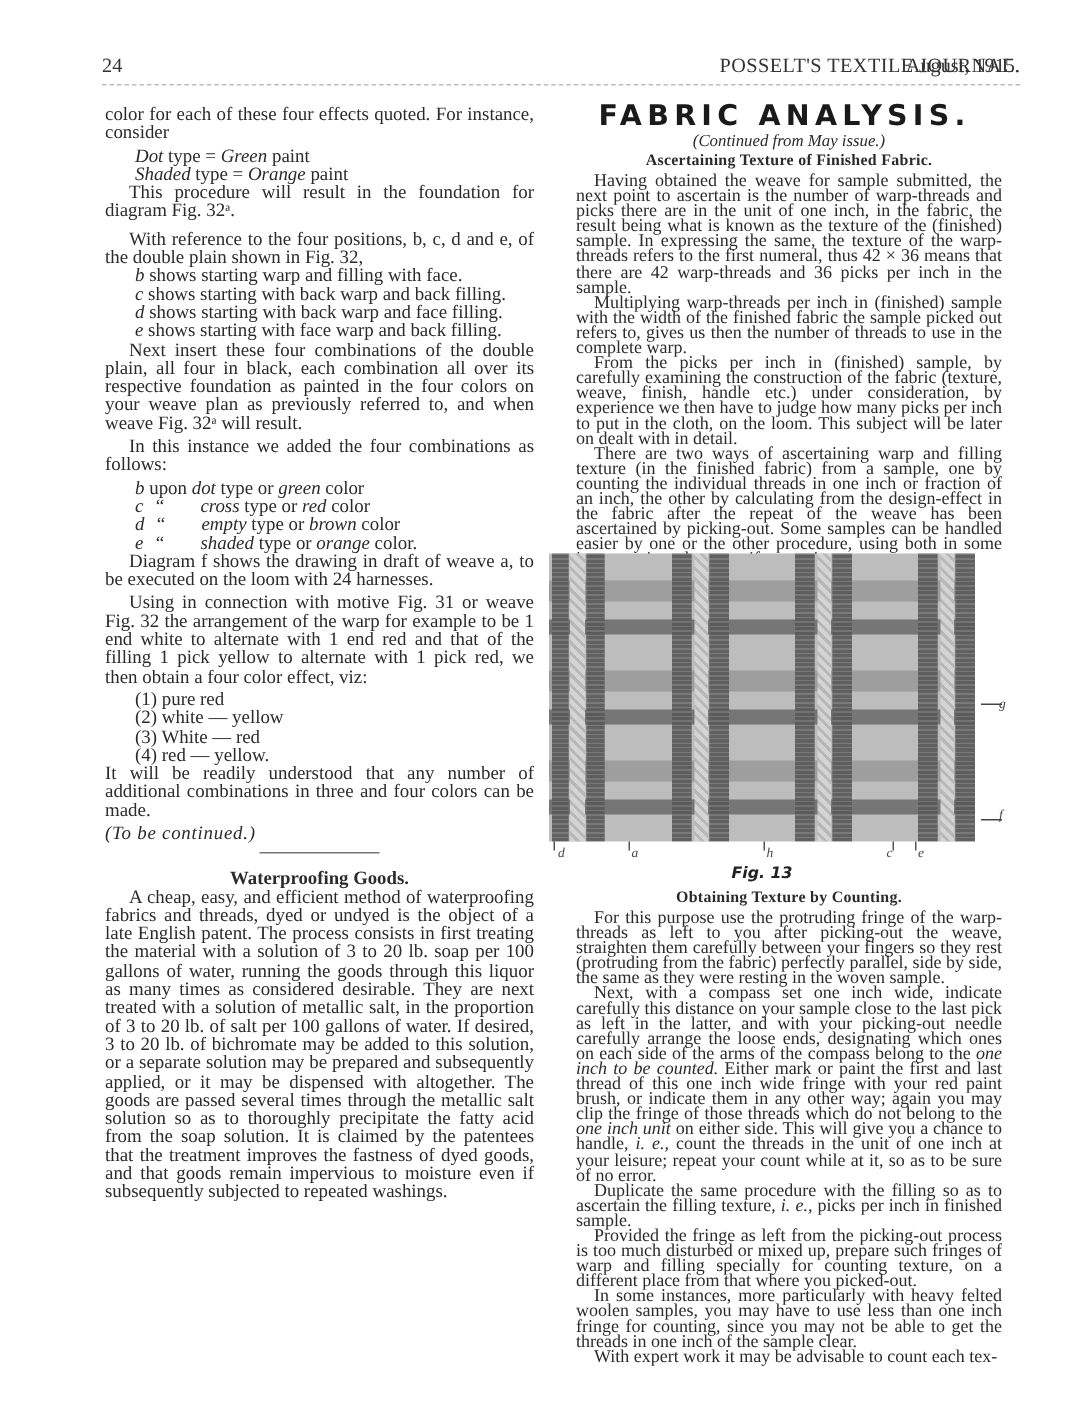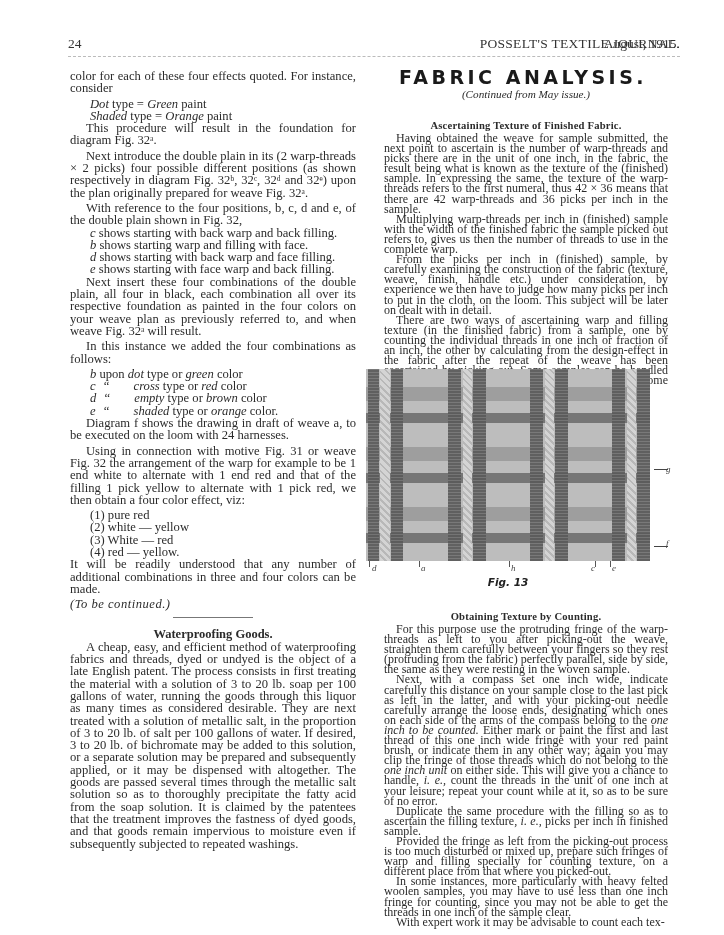--- a/index.html
+++ b/index.html
@@ -27,21 +27,21 @@
   .cont { font-style: italic; letter-spacing: 0.5px; margin-top: 3px !important; }
   .sep { width: 80px; margin: 7px auto 10px auto; border-top: 1px solid #777; }
   .lhead { text-align: center; font-weight: bold; font-size: 12.5px; margin-top: 2px !important; }
 
   
   .rcol { position: absolute; left: 384px; top: 66px; width: 284px;
           font-family: "Liberation Serif", serif; color: #2b2b2b; }
   .big { text-align: center; font-family: "DejaVu Sans", sans-serif; font-weight: bold;
          font-size: 19px; letter-spacing: 3.5px; line-height: 22px; color: #1a1a1a; margin-left: -6px; }
   .sub { text-align: center; font-style: italic; font-size: 11.2px; line-height: 13px; }
-  .shead { text-align: center; font-weight: bold; font-size: 10.6px; line-height: 14px; margin-top: 18px; letter-spacing: 0.2px; }
+  .shead { text-align: center; font-weight: bold; font-size: 10.6px; line-height: 14px; margin-top: 0; letter-spacing: 0.2px; }
   .rtxt { font-size: 12px; line-height: 10.1px; text-align: justify; }
   .rtxt p { margin: 0; }
   .rtxt .ind { text-indent: 12px; }
 
   
   .fig { position: absolute; left: 366px; top: 369px; width: 284px; height: 192px;
          background: #bdbdbd; overflow: hidden; }
   .vb { position: absolute; top: 0; height: 192px; }
   .hb { position: absolute; left: 0; width: 284px; }
   .dark { background: repeating-linear-gradient(0deg, #5a5a5a 0 2px, #747474 2px 3px),#666; opacity: 0.92; }
@@ -70,25 +70,24 @@
   </div>
   <div class="hdr-rule"></div>
 
   <div class="lcol">
     <p>color for each of these four effects quoted. For instance, consider</p>
     <div class="gap"></div>
     <p class="li"><em>Dot</em><span> type = </span><em>Green</em><span> paint</span></p>
     <p class="li"><em>Shaded</em><span> type = </span><em>Orange</em><span> paint</span></p>
     <p class="ind">This procedure will result in the foundation for diagram Fig. 32ᵃ.</p>
     <div class="gap"></div>
-    <p class="ind">Next introduce the double plain in its (2 warp-threads × 2 picks) four possible different positions (as shown respectively in diagram Fig. 32ᵇ, 32ᶜ, 32ᵈ and 32ᵉ) upon the plan originally prepared for weave Fig. 32ᵃ.</p>
     <div class="gap"></div>
     <p class="ind">With reference to the four positions, b, c, d and e, of the double plain shown in Fig. 32,</p>
+    <p class="li"><em>b</em><span> shows starting warp and filling with face.</span></p>
     <p class="li"><em>c</em><span> shows starting with back warp and back filling.</span></p>
-    <p class="li"><em>b</em><span> shows starting warp and filling with face.</span></p>
     <p class="li"><em>d</em><span> shows starting with back warp and face filling.</span></p>
     <p class="li"><em>e</em><span> shows starting with face warp and back filling.</span></p>
     <p class="ind">Next insert these four combinations of the double plain, all four in black, each combination all over its respective foundation as painted in the four colors on your weave plan as previously referred to, and when weave Fig. 32ᵃ will result.</p>
     <div class="gap"></div>
     <p class="ind">In this instance we added the four combinations as follows:</p>
     <div class="gap"></div>
     <p class="li"><em>b</em> <span>upon</span> <em>dot</em><span> type or </span><em>green</em><span> color</span></p>
     <p class="li"><em>c</em><span class="tab2">“</span><span class="tab"></span><em>cross</em><span> type or </span><em>red</em><span> color</span></p>
     <p class="li"><em>d</em><span class="tab2">“</span><span class="tab"></span><em>empty</em><span> type or </span><em>brown</em><span> color</span></p>
     <p class="li"><em>e</em><span class="tab2">“</span><span class="tab"></span><em>shaded</em><span> type or </span><em>orange</em><span> color.</span></p>

